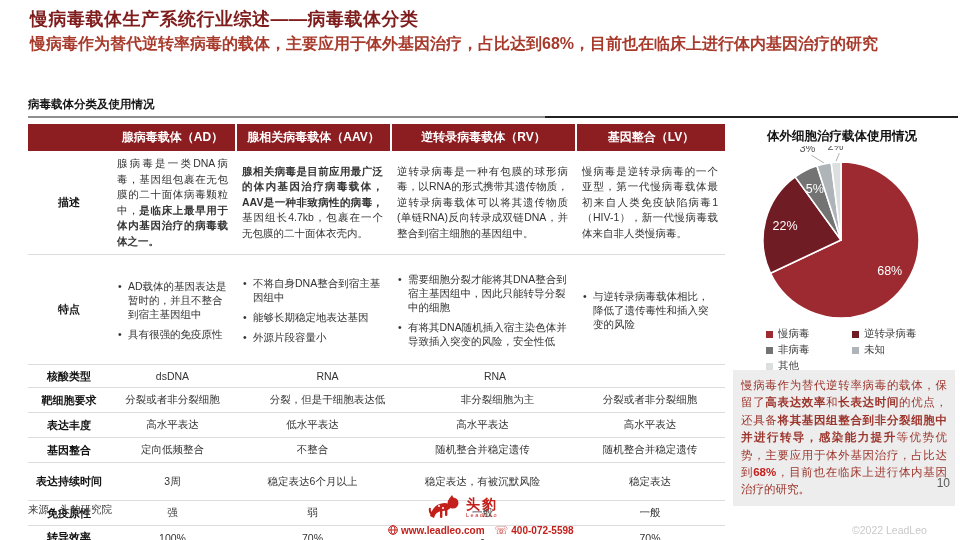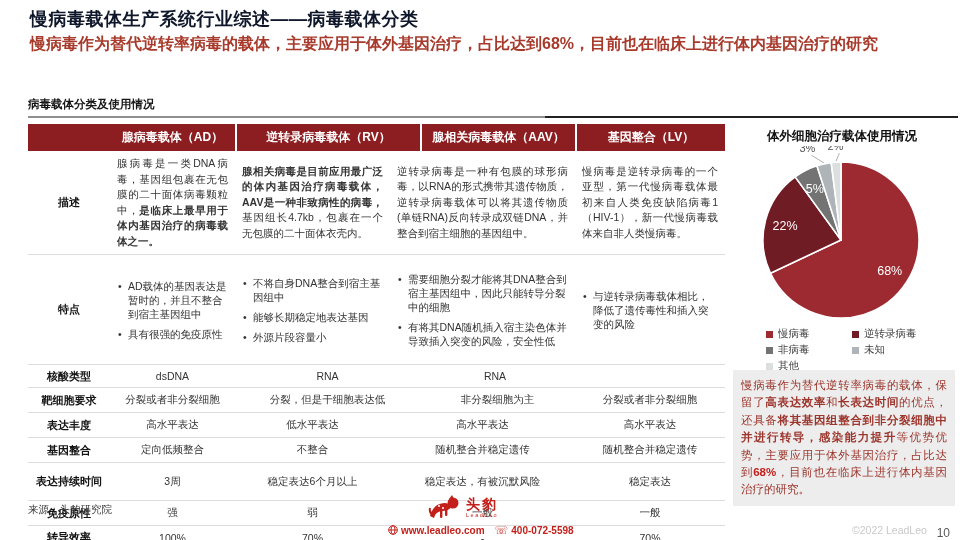--- a/index.html
+++ b/index.html
@@ -1,19 +1,19 @@
 <!DOCTYPE html>
 <html><head>
 <meta charset="utf-8">
 <style>
   html,body{margin:0;padding:0}
   body{width:960px;height:540px;position:relative;background:#fff;overflow:hidden;
        font-family:"Liberation Sans","DejaVu Sans",sans-serif;-webkit-font-smoothing:antialiased}
   .abs{position:absolute}
-  .page-title{left:30px;top:7px;font-size:18px;font-weight:bold;color:#0f172a;letter-spacing:.5px}
+  .page-title{left:30px;top:7px;font-size:18px;font-weight:bold;color:#7f1d1d;letter-spacing:.5px}
   .page-subtitle{left:30px;top:33px;width:914px;font-size:16px;font-weight:bold;color:#A83A2C;line-height:22px}
   .section-label{left:28px;top:97px;font-size:11.5px;font-weight:bold;color:#151515}
   .rule-left{left:28px;top:116px;width:517px;height:2px;background:#8F8F8F}
   .rule-right{left:545px;top:116px;width:413px;height:2px;background:#222}
 
   
   .vtable{left:28px;top:124px;width:697px;font-size:10.5px;color:#333}
   .trow{display:flex;align-items:stretch;border-bottom:1px solid #DCDCDC;box-sizing:border-box}
   .trow.thead{border-bottom:none}
   .hcell{background:#8C1D20;color:#fff;font-weight:bold;font-size:12px;
@@ -43,39 +43,39 @@
 
   
   .source{left:28px;top:503px;font-size:10.5px;color:#3C3C3C}
   .brand{left:428px;top:495px;display:flex;align-items:center;gap:4px}
   .brand-txt{display:flex;flex-direction:column;line-height:11px}
   .brand-name{font-size:14px;font-weight:bold;color:#C3201B;letter-spacing:2px}
   .brand-sub{font-size:5.5px;color:#C3201B;letter-spacing:1.5px;text-align:center}
   .contact{left:388px;top:524px;width:210px;display:flex;align-items:center;gap:10px;
            font-size:10px;color:#C3201B;font-weight:bold}
   .contact .seg{display:flex;align-items:center;gap:3px}
-  .pagenum{left:930px;top:526px;width:20px;text-align:right;font-size:12px;color:#595959}
+  .pagenum{left:930px;top:476px;width:20px;text-align:right;font-size:12px;color:#595959}
   .copyright{left:852px;top:524px;font-size:10.5px;color:#C9C9C9}
 </style>
 </head>
 <body>
 
 <div class="abs page-title">慢病毒载体生产系统行业综述——病毒载体分类</div>
 <div class="abs page-subtitle">慢病毒作为替代逆转率病毒的载体，主要应用于体外基因治疗，占比达到68%，目前也在临床上进行体内基因治疗的研究</div>
 
 <div class="abs section-label">病毒载体分类及使用情况</div>
 <div class="abs rule-left"></div>
 <div class="abs rule-right"></div>
 
 <div class="abs vtable" id="vtable">
     <div class="trow thead">
       <div class="hcell" style="width: 82px;"></div>
       <div class="hcell" style="width: 125px;">腺病毒载体（AD）</div>
+      <div class="hcell hdiv" style="width: 155px;">腺相关病毒载体（AAV）</div>
       <div class="hcell hdiv" style="width: 185px;">逆转录病毒载体（RV）</div>
-      <div class="hcell hdiv" style="width: 155px;">腺相关病毒载体（AAV）</div>
       <div class="hcell hdiv" style="width: 150px;">基因整合（LV）</div>
     </div>
     <div class="trow" style="min-height: 80px;">
       <div class="lcell" style="width: 82px;">描述</div>
       <div class="dcell rich" style="width: 125px;">
         <span class="rt"><span>腺病毒是一类DNA病毒，基因组包裹在无包膜的二十面体病毒颗粒中，</span><span style="font-weight: bold;">是临床上最早用于体内基因治疗的病毒载体之一。</span></span>
       </div>
       <div class="dcell rich" style="width: 155px;">
         <span class="rt"><span style="font-weight: bold;">腺相关病毒是目前应用最广泛的体内基因治疗病毒载体，AAV是一种非致病性的病毒，</span><span>基因组长4.7kb，包裹在一个无包膜的二十面体衣壳内。</span></span>
       </div>

